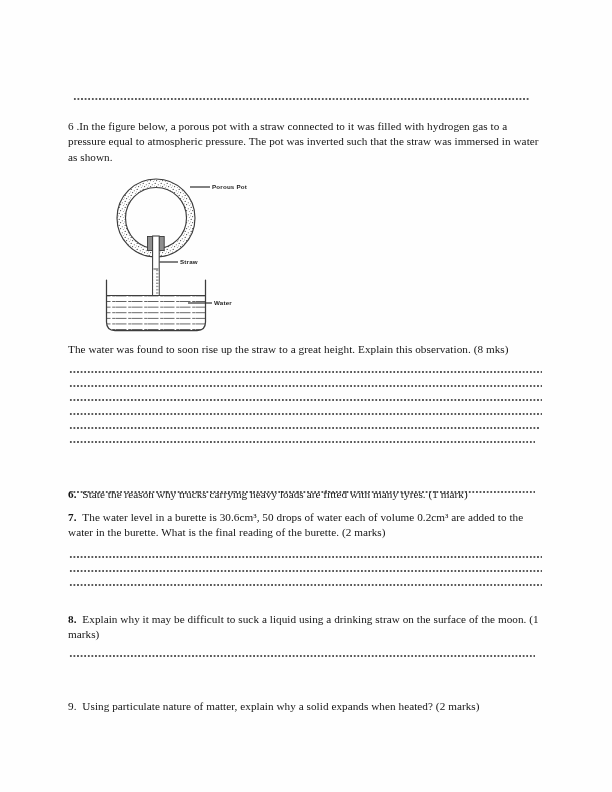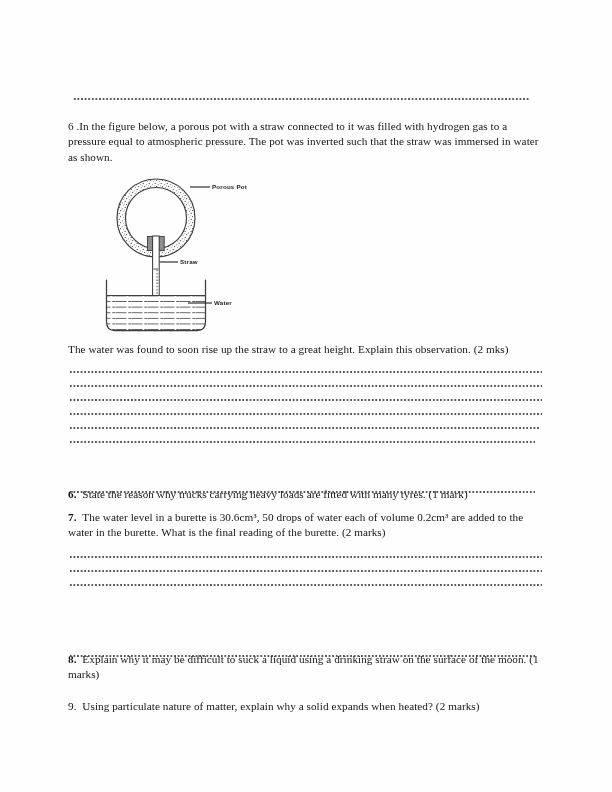--- a/index.html
+++ b/index.html
@@ -147,21 +147,21 @@
         <path d="M 6.5 104 L 6.5 146 Q 6.5 154.5 15 154.5 L 97 154.5 Q 105.5 154.5 105.5 146 L 105.5 104" fill="none" stroke="#3c3c3c" stroke-width="1.25" stroke-linecap="round"></path>
       </g>
 
       <g>
         <line x1="88" y1="127" x2="112" y2="127" stroke="#2e2e2e" stroke-width="1.2"></line>
       </g>
       <text class="fig-label" x="114" y="129.4">Water</text>
     </svg>
   </div>
 
-  <div class="qtext" style="left:68px; top:342px; width:477px;">The water was found to soon rise up the straw to a great height. Explain this observation. (2 mks)</div>
+  <div class="qtext" style="left:68px; top:342px; width:477px;">The water was found to soon rise up the straw to a great height. Explain this observation. (8 mks)</div>
 
   <div class="dots" style="left:69px; top:371px; width:473px;"></div>
   <div class="dots" style="left:69px; top:385px; width:473px;"></div>
   <div class="dots" style="left:69px; top:399px; width:473px;"></div>
   <div class="dots" style="left:69px; top:413px; width:473px;"></div>
   <div class="dots" style="left:69px; top:427px; width:470px;"></div>
   <div class="dots" style="left:69px; top:441px; width:466px;"></div>
 
   <div class="qtext" style="left:68px; top:487px; width:477px;">
     <b>6.</b>
@@ -170,21 +170,21 @@
   <div class="dots" style="left:69px; top:491px; width:466px;"></div>
 
   <div class="qtext" style="left:68px; top:510px; width:477px;">
     <b>7.</b>
     <span style="margin-left:3px;">The water level in a burette is 30.6cm³, 50 drops of water each of volume 0.2cm³ are added to the water in the burette. What is the final reading of the burette. (2 marks)</span>
   </div>
   <div class="dots" style="left:69px; top:556px; width:473px;"></div>
   <div class="dots" style="left:69px; top:570px; width:473px;"></div>
   <div class="dots" style="left:69px; top:584px; width:473px;"></div>
 
-  <div class="qtext" style="left:68px; top:612px; width:477px;margin-top:40px;">
+  <div class="qtext" style="left:68px; top:612px; width:477px;">
     <b>8.</b>
     <span style="margin-left:3px;">Explain why it may be difficult to suck a liquid using a drinking straw on the surface of the moon. (1 marks)</span>
   </div>
   <div class="dots" style="left:69px; top:655px; width:466px;"></div>
 
   <div class="qtext" style="left:68px; top:699px; width:477px;">
     <span>9.</span>
     <span style="margin-left:3px;">Using particulate nature of matter, explain why a solid expands when heated? (2 marks)</span>
   </div>
 

